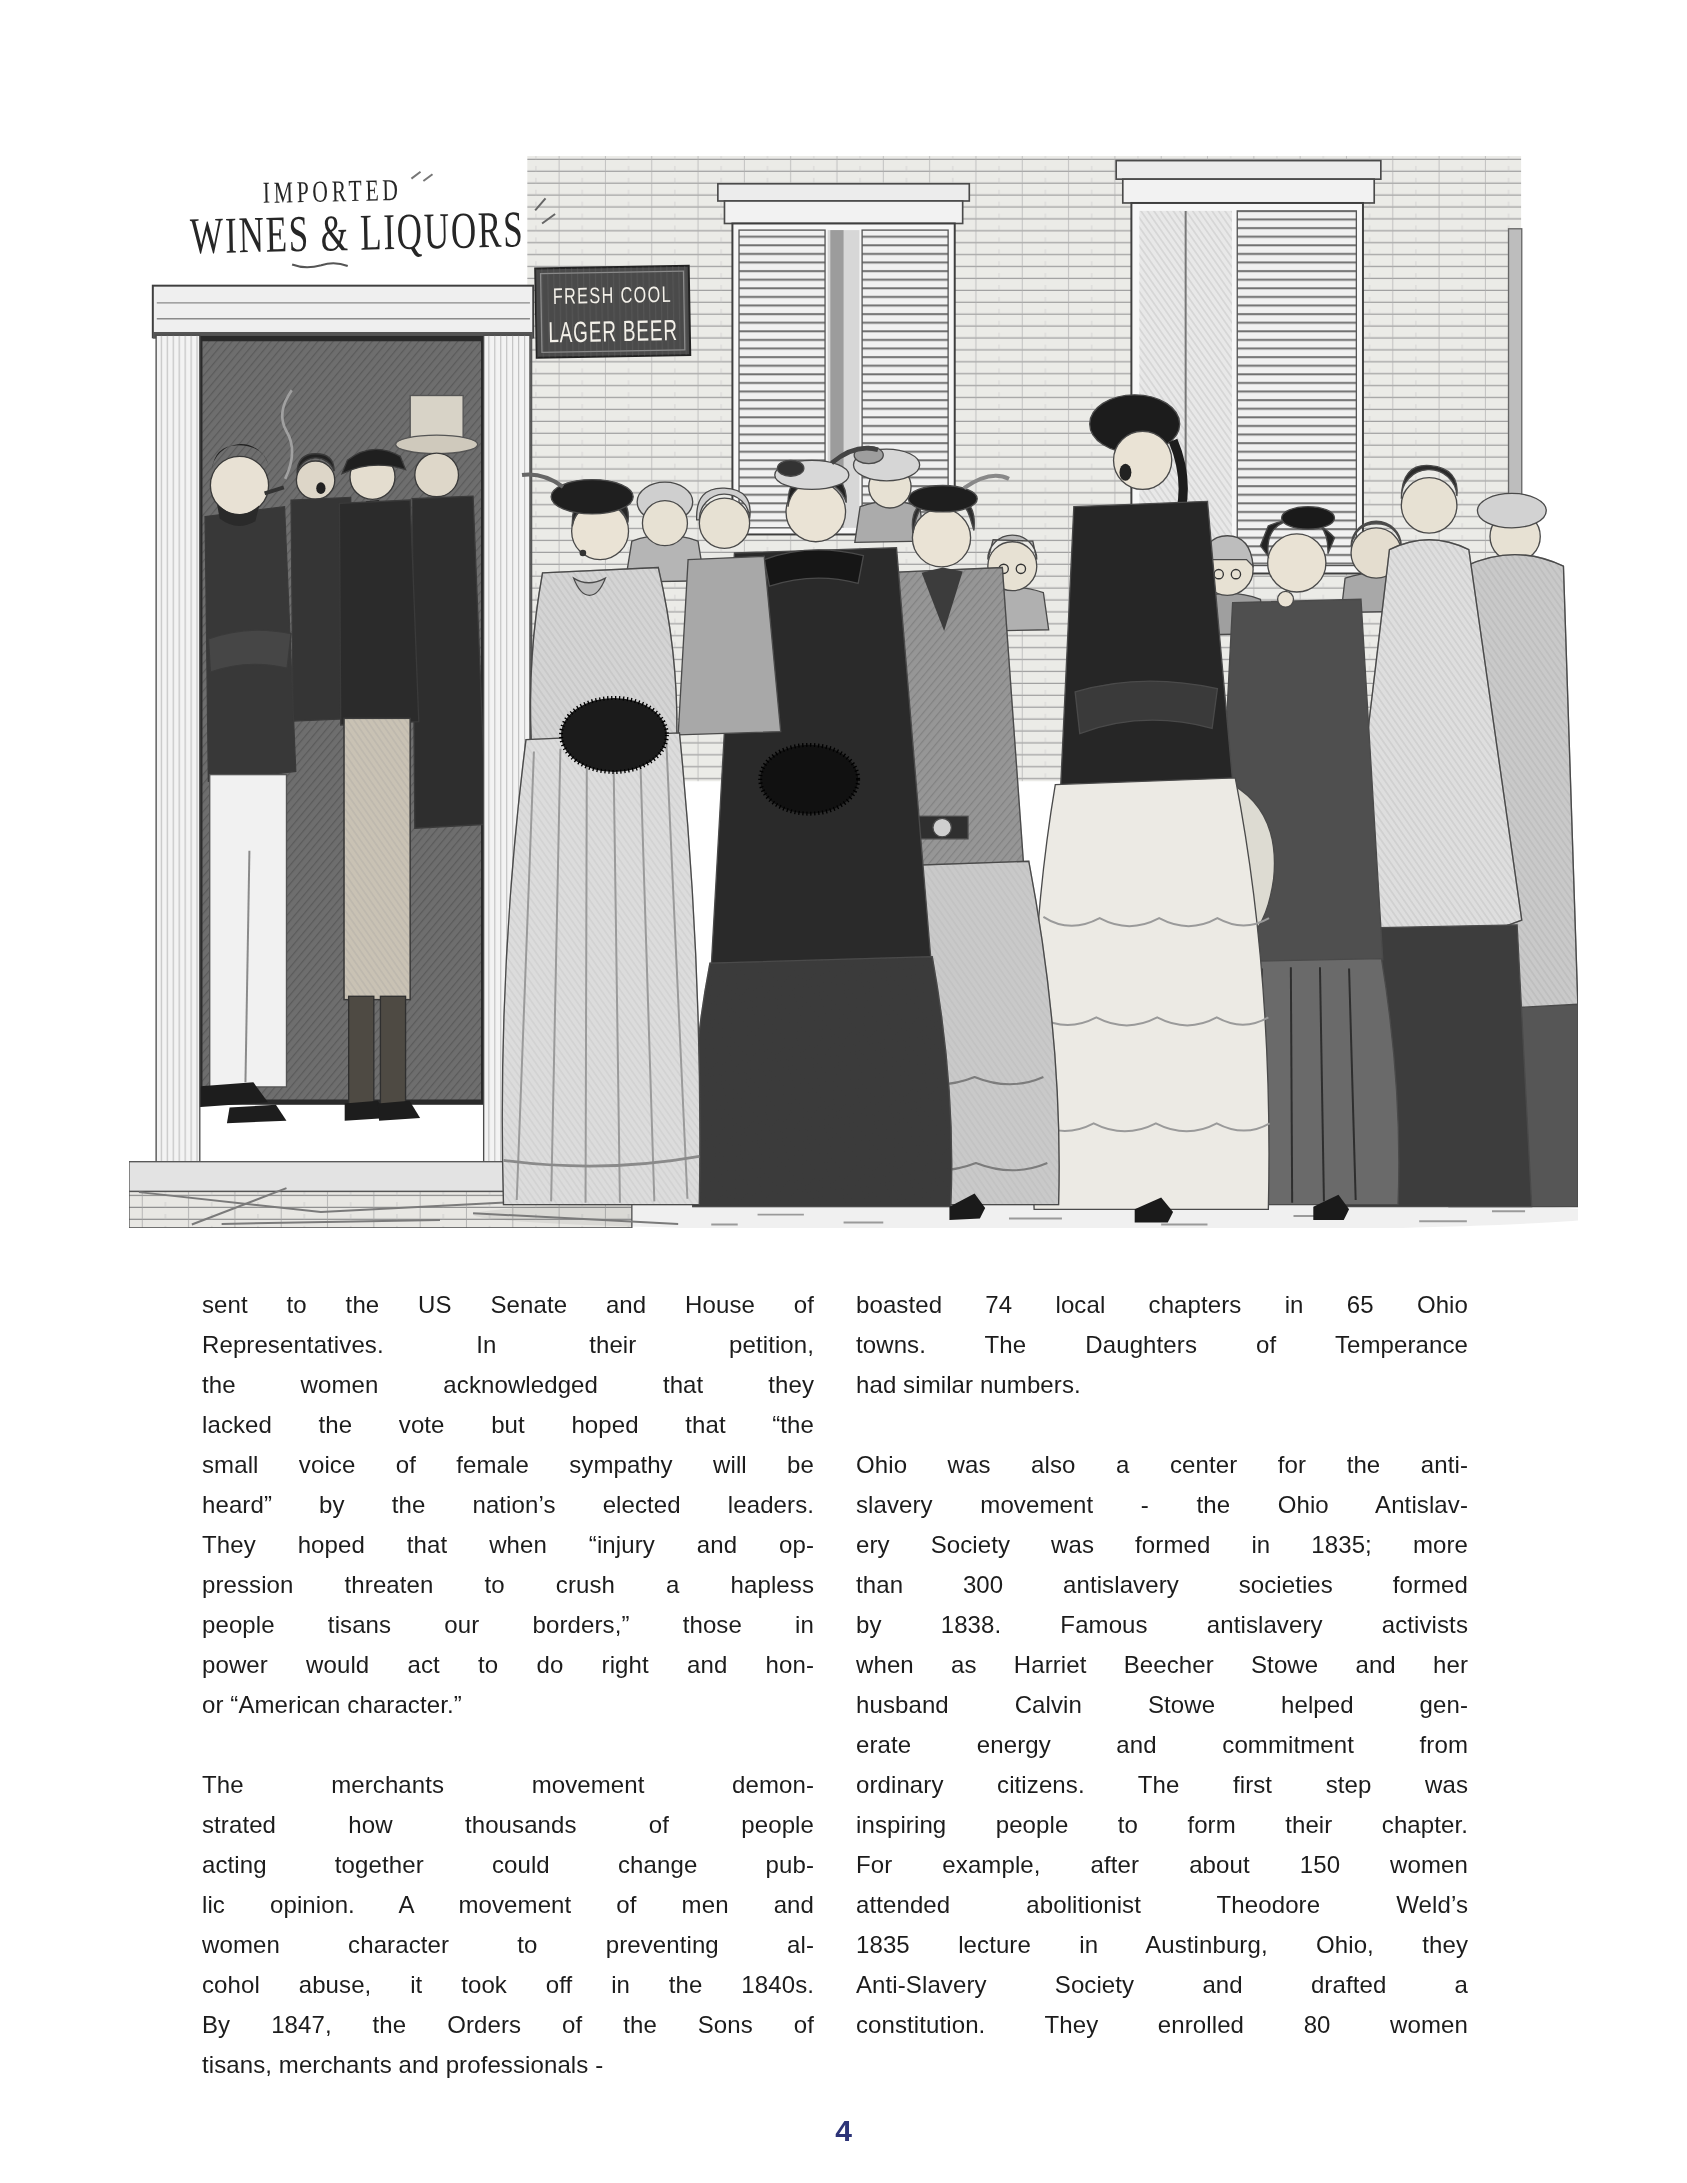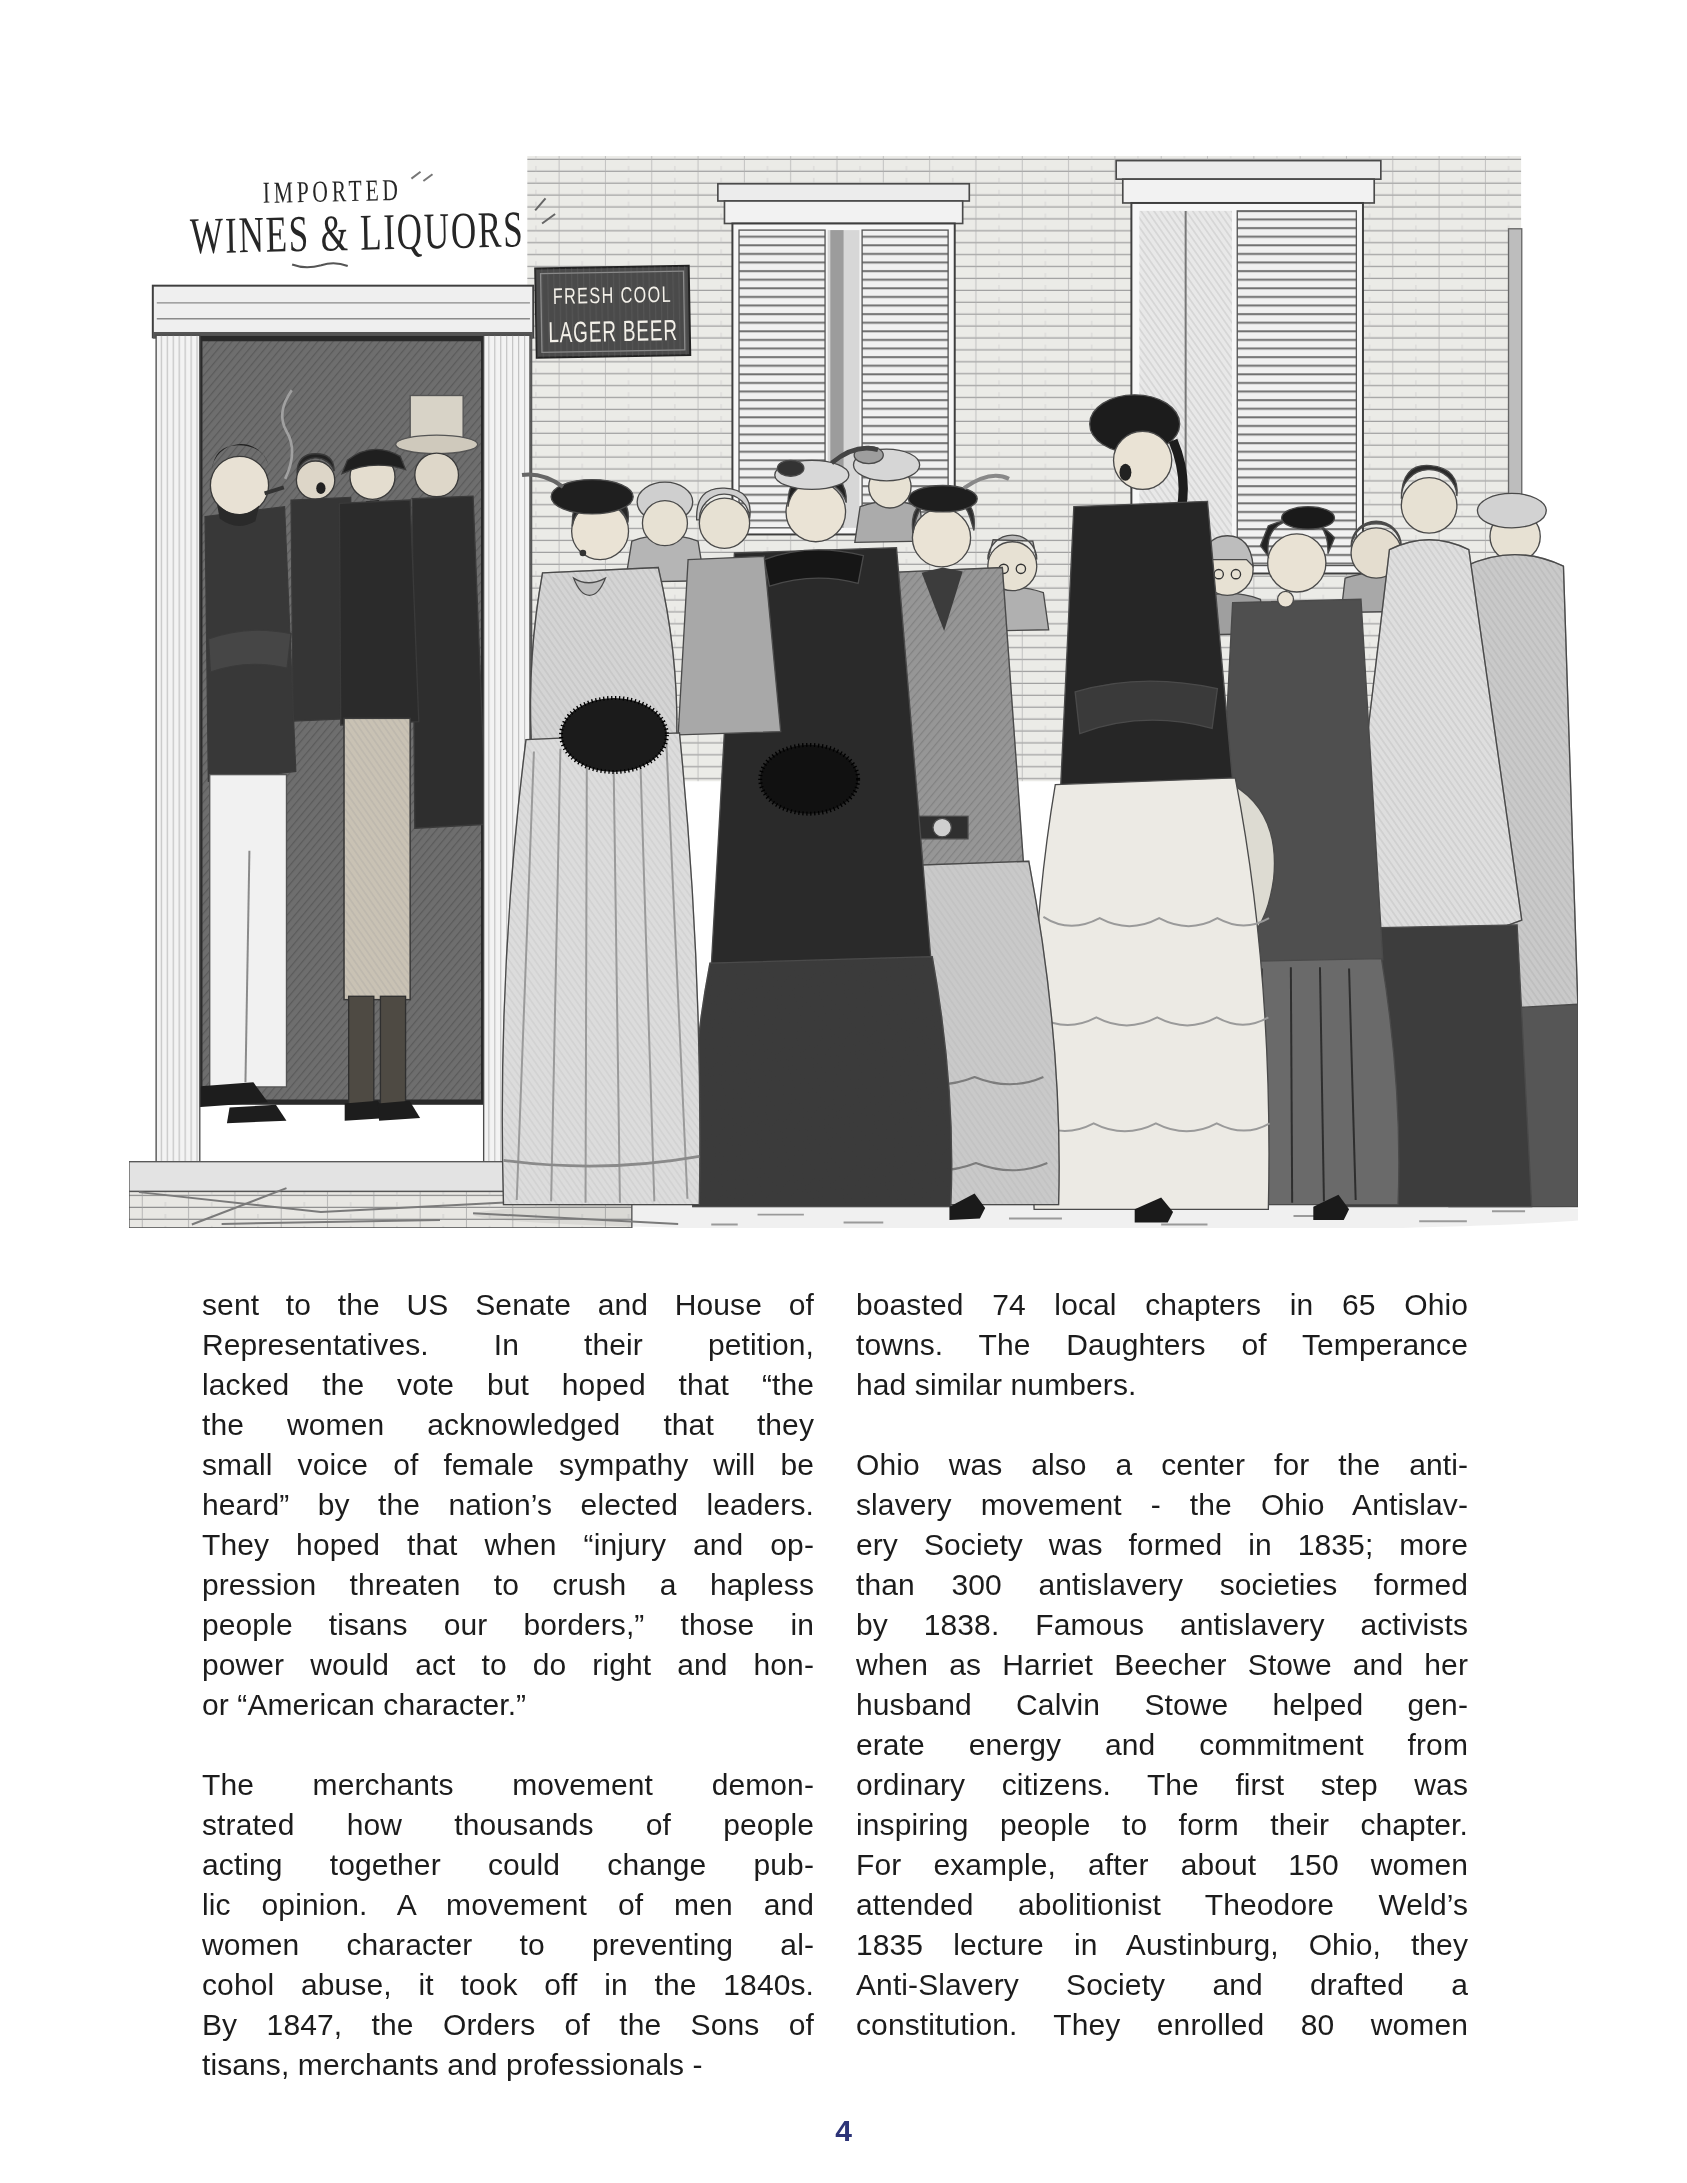--- a/index.html
+++ b/index.html
@@ -12,21 +12,21 @@
     position:absolute; left:129px; top:136px;
     width:1449px; height:1092px;
   }
   .columns {
     position:absolute; left:202px; top:1285px; width:1290px;
     display:flex;
   }
   .col { width:612px; }
   .col + .col { margin-left:42px; }
   .line {
-    font-size:30px; line-height:40px; color:#1c1c1c;
+    font-size:24px; line-height:40px; color:#1c1c1c;
     text-align:justify; text-align-last:justify;
     letter-spacing:0.1px; white-space:normal;
   }
   .line.pl { text-align-last:left; }
   .line.gap { height:40px; }
   .pagenum {
     position:absolute; top:2114px; left:0; width:1687px;
     text-align:center; font-size:30px; font-weight:bold;
     color:#2c3377;
   }
@@ -326,23 +326,23 @@
     </g>
   </svg>
 
   <div class="columns">
     <div class="col">
 
         <div class="line">sent to the US Senate and House of</div>
 
         <div class="line">Representatives. In their petition,</div>
 
+        <div class="line">the women acknowledged that they</div>
+
         <div class="line">lacked the vote but hoped that “the</div>
-
-        <div class="line">the women acknowledged that they</div>
 
         <div class="line">small voice of female sympathy will be</div>
 
         <div class="line">heard” by the nation’s elected leaders.</div>
 
         <div class="line">They hoped that when “injury and op-</div>
 
         <div class="line">pression threaten to crush a hapless</div>
 
         <div class="line">people tisans our borders,” those in</div>

